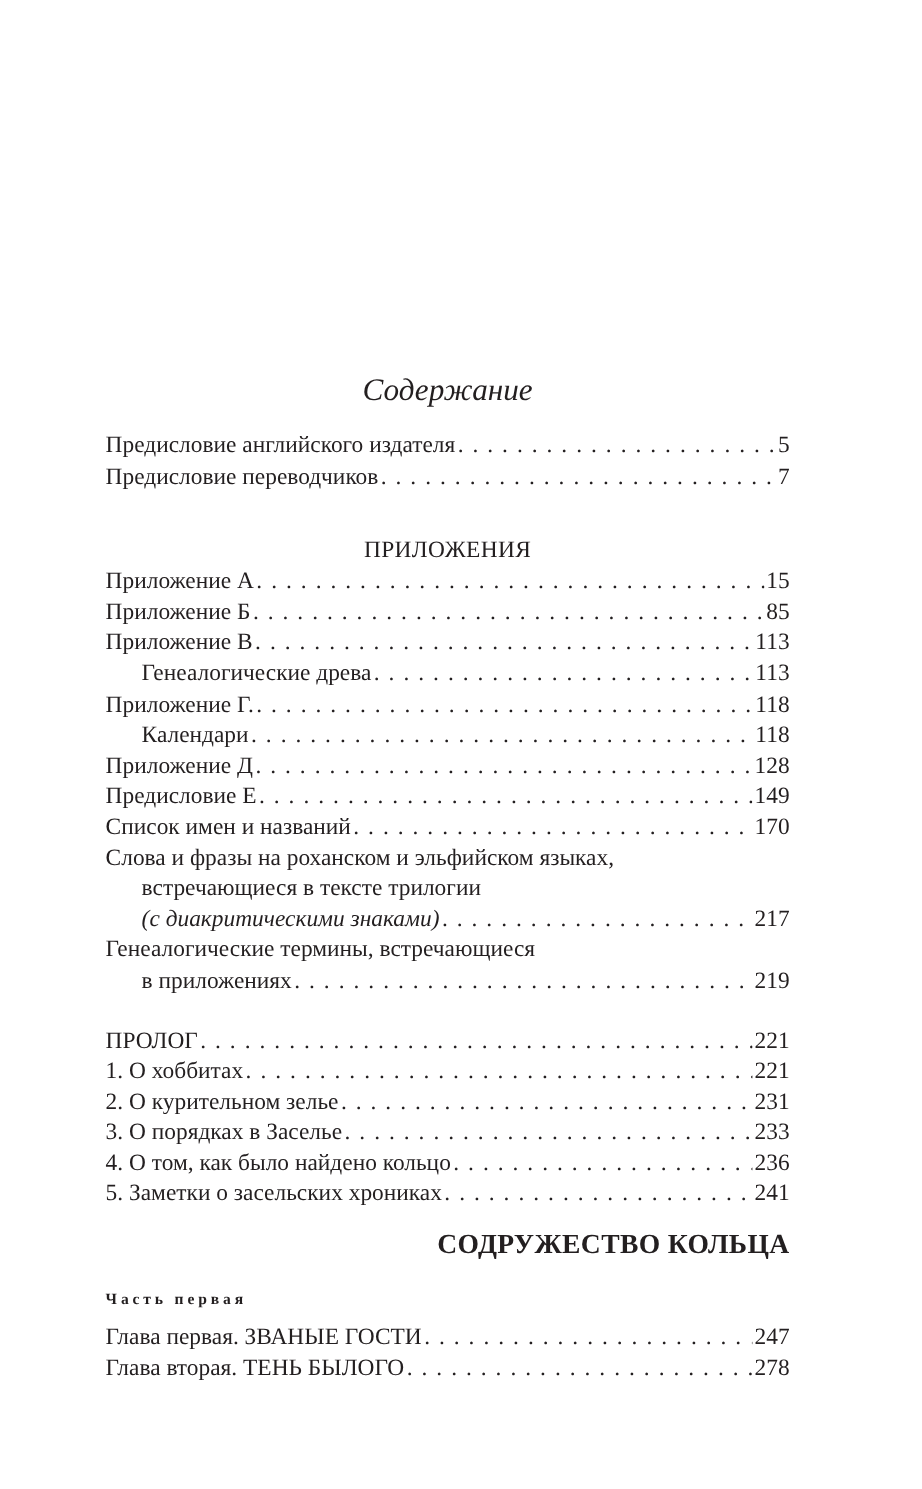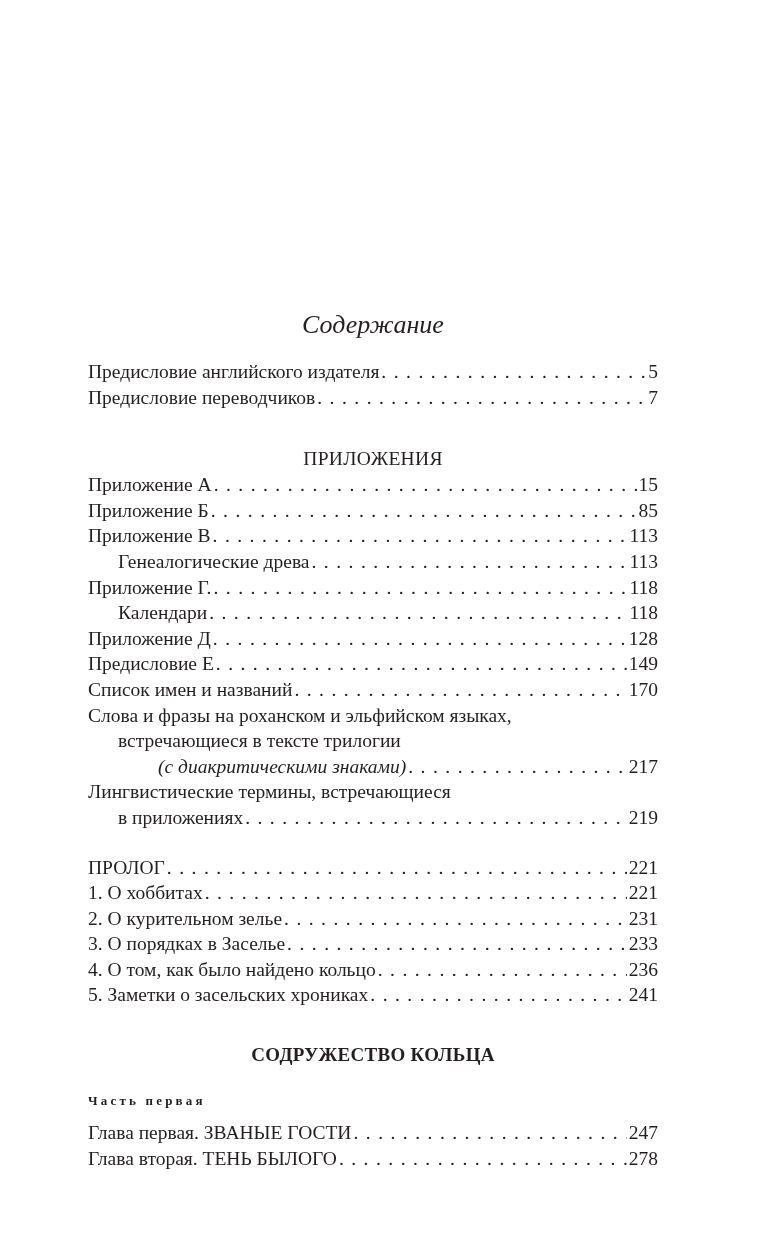--- a/index.html
+++ b/index.html
@@ -26,25 +26,25 @@
     flex: 1 1 auto; overflow: hidden; white-space: nowrap;
     letter-spacing: 0; margin: 0 2px; 
   }
   .entry .leader::before {
     content: ". . . . . . . . . . . . . . . . . . . . . . . . . . . . . . . . . . . . . . . . . . . . . . . . . . . . . . . . . . . . . . . . . . . . . . . . . . . . . .";
     word-spacing: 2.6px;
   }
   .entry .page-num { flex: 0 0 auto; text-align: right; }
   .indent1 { padding-left: 30px; }
   .cont { padding-left: 30px; }
-  .italic { font-style: italic; margin-left: 40px; }
+  .italic { font-style: italic; }
   .gap { height: 24px; }
   .bold-head {
-    text-align: center; font-weight: bold; font-size: 19px;
-    line-height: 26px; margin: 34px 0 0 0; letter-spacing: 0.3px;
+    text-align: right; font-weight: bold; font-size: 23px;
+    line-height: 26px; margin: 16px 0 0 0; letter-spacing: 0.3px;
   }
   .part-head {
     text-align: left; font-weight: bold; font-size: 13px;
     letter-spacing: 3.2px; line-height: 26px; margin: 20px 0 6px 0;
   }
   .plain-line { white-space: nowrap; }
 </style>
 </head>
 <body>
 
@@ -117,21 +117,21 @@
       <div class="plain-line">Слова и фразы на роханском и эльфийском языках,</div>
       <div class="plain-line cont">встречающиеся в тексте трилогии</div>
       <div class="entry cont">
         <span class="label italic">(с диакритическими знаками)</span>
         <span class="leader"></span>
         <span class="page-num">217</span>
       </div>
     </div>
 
     <div>
-      <div class="plain-line">Лингвистические термины, встречающиеся</div>
+      <div class="plain-line">Генеалогические термины, встречающиеся</div>
       <div class="entry cont">
         <span class="label">в приложениях</span>
         <span class="leader"></span>
         <span class="page-num">219</span>
       </div>
     </div>
   </div>
 
   <div class="gap"></div>
 

